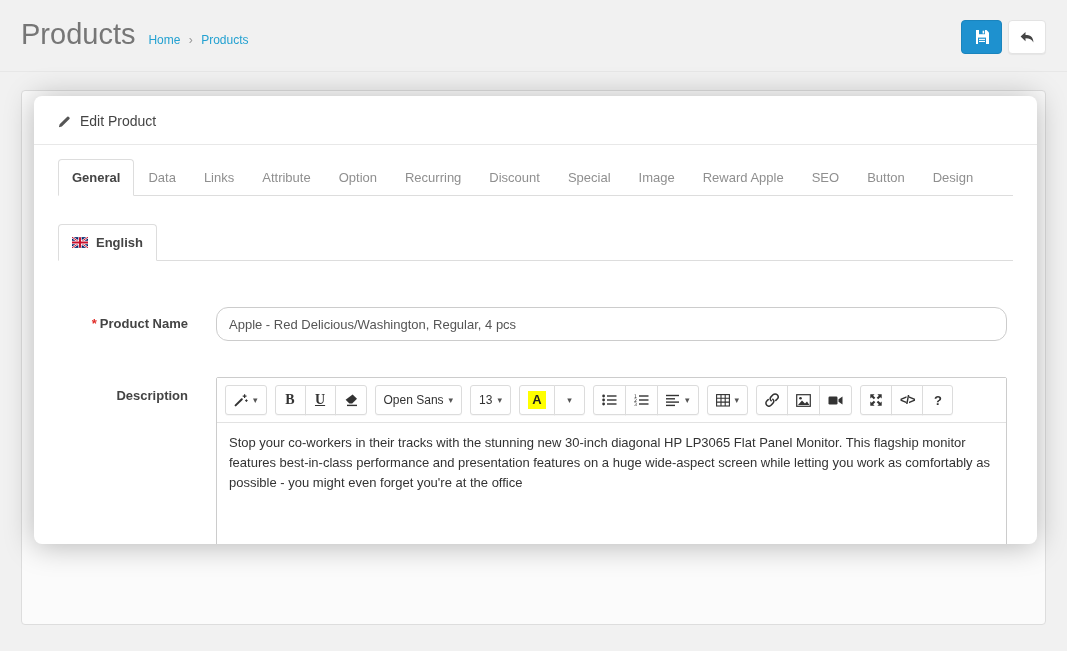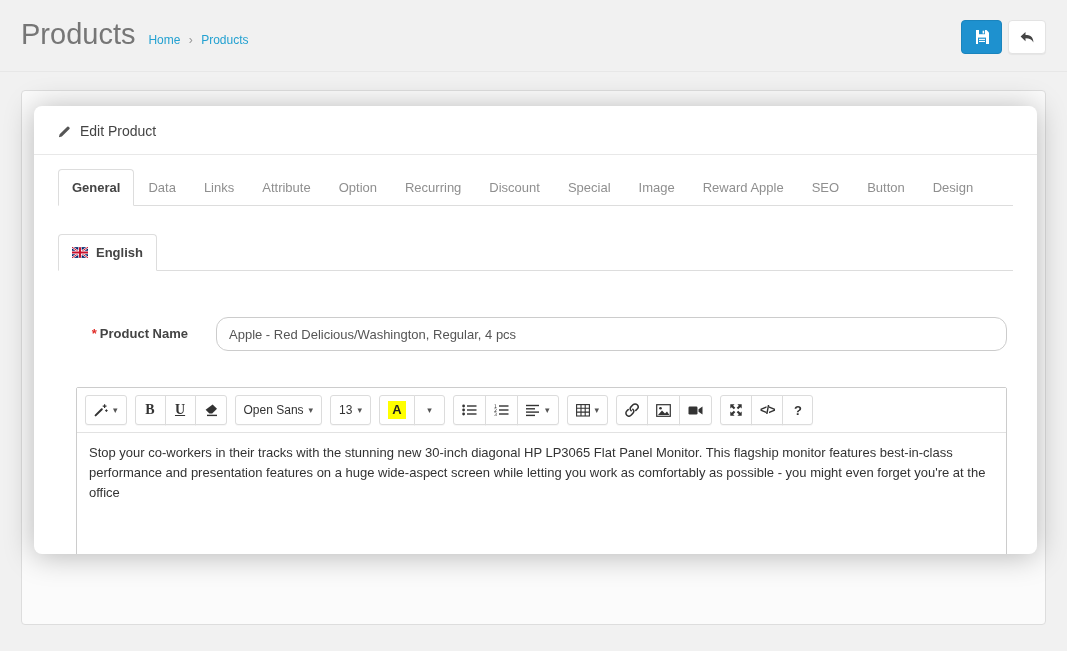--- a/index.html
+++ b/index.html
@@ -16,21 +16,21 @@
   .breadcrumb a{color:#23a1d1;text-decoration:none;cursor:pointer;}
   .breadcrumb .sep{color:#999;margin:0 5px;}
   .header-actions{position:absolute;right:21px;top:20px;display:flex;gap:6px;}
   .btn{display:flex;align-items:center;justify-content:center;cursor:pointer;border-radius:4px;}
   .btn-save{width:41px;height:34px;background:#1e91cf;border:1px solid #1a84bd;}
   .btn-back{width:38px;height:34px;background:#fff;border:1px solid #e3e3e3;box-shadow:0 1px 1px rgba(0,0,0,0.05);}
   
   .content{position:relative;height:579px;}
   .back-panel{position:absolute;left:21px;right:21px;top:18px;height:535px;
     background:#fbfbfb;border:1px solid #ddd;border-radius:4px;}
-  .card{position:absolute;left:34px;right:30px;top:34px;height:448px;background:#fff;
+  .card{position:absolute;left:34px;right:30px;top:24px;height:448px;background:#fff;
     border-radius:8px;box-shadow:0 2px 30px rgba(0,0,0,0.28);overflow:hidden;z-index:2;}
   .card-heading{padding:17px 24px 15px;border-bottom:1px solid #e8e8e8;font-size:14px;color:#444;
     display:flex;align-items:center;gap:9px;}
   .card-body{padding:14px 24px 0;}
   
   .nav-tabs{display:flex;border-bottom:1px solid #ddd;}
   .nav-tabs .tab{padding:10px 13px;font-size:13px;color:#8f8f8f;cursor:pointer;text-decoration:none;
     margin-bottom:-1px;border:1px solid transparent;border-radius:4px 4px 0 0;white-space:nowrap;}
   .nav-tabs .tab.active{color:#444;font-weight:bold;background:#fff;border-color:#ddd #ddd #fff #ddd;}
   .lang-tabs{margin-top:28px;}
@@ -143,20 +143,21 @@
         <div class="form-group fg-name">
           <label class="form-label">
             <span class="required">*</span><span>Product Name</span>
           </label>
           <div class="form-field">
             <input class="form-control" type="text" value="Apple - Red Delicious/Washington, Regular, 4 pcs" style="">
           </div>
         </div>
 
         <div class="form-group fg-desc">
+          <label class="form-label">Description</label>
           <div class="form-field">
             <div class="editor">
 
               <div class="editor-toolbar">
 
                 <div class="btn-group">
                   <button class="ed-btn">
                     <svg viewBox="0 0 14 14" width="14" height="14">
                       <path d="M1.6 12.4 L7.8 6.2" stroke="#333" stroke-width="2" stroke-linecap="round"></path>
                       <path d="M10.6 1.2 V5 M8.7 3.1 H12.5" stroke="#333" stroke-width="1.2"></path>

